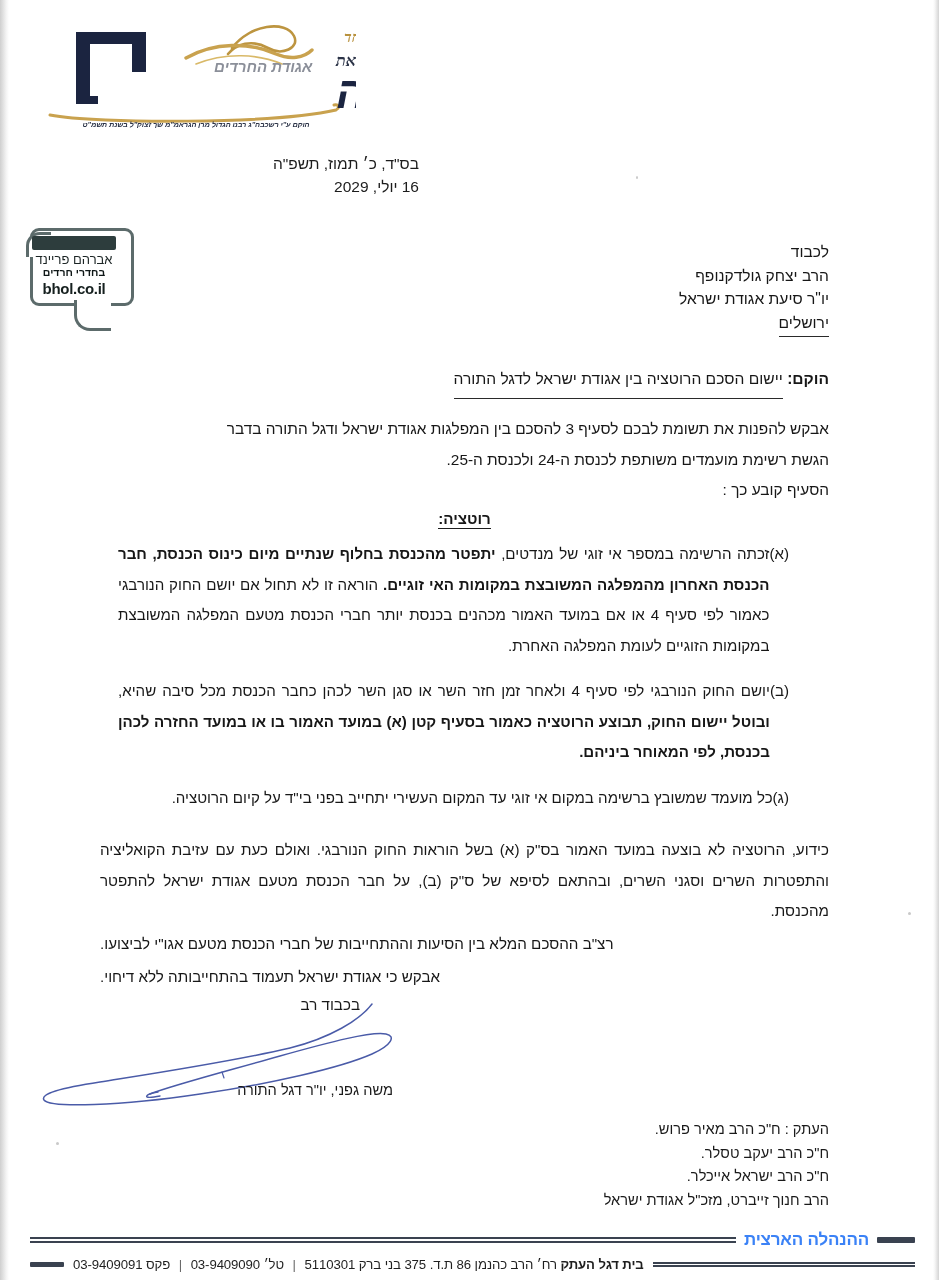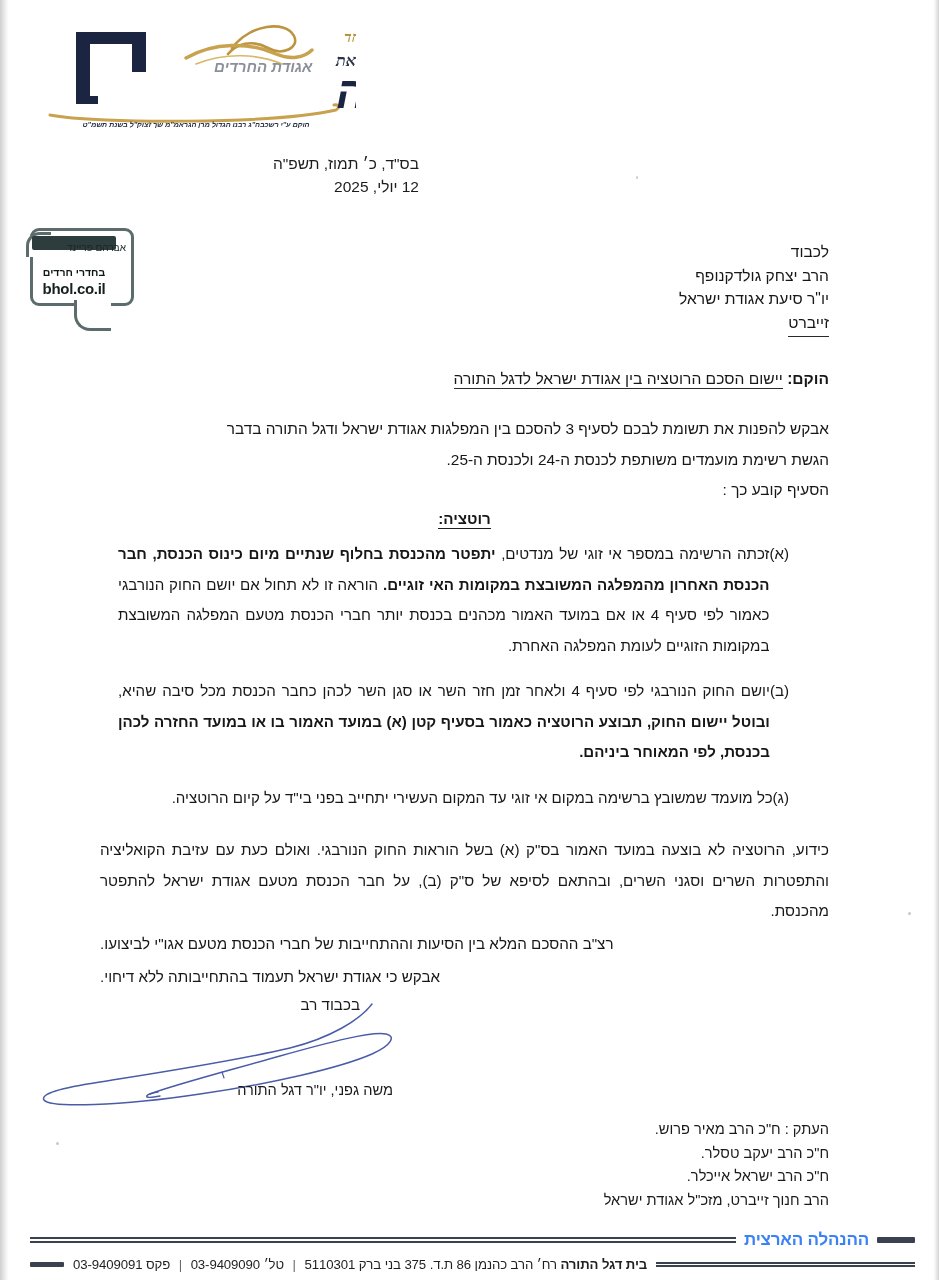--- a/index.html
+++ b/index.html
@@ -110,24 +110,24 @@
   }
   .wm-bar {
     position: absolute;
     left: 10px; top: 8px;
     width: 84px; height: 14px;
     background: #2d3d3d;
     border-radius: 2px;
   }
   .wm-l1 {
     position: absolute;
-    left: 0; top: 14px;
+    left: 0; top: 24px;
     width: 104px;
-    text-align: right;
-    font-size: 10px;
+    text-align: center;
+    font-size: 13px;
     color: #1b2424;
     direction: rtl;
   }
   .wm-l2 {
     position: absolute;
     left: 0; top: 38px;
     width: 104px;
     text-align: center;
     font-size: 10.5px;
     font-weight: bold;
@@ -172,21 +172,21 @@
 
   .subject {
     margin-top: 33px;
     text-align: right;
     font-size: 15.6px;
     white-space: nowrap;
   }
   .subject b { font-weight: bold; }
   .subject .ul {
     border-bottom: 1.2px solid #2a2a2a;
-    padding-bottom: 1px;
+    padding-bottom: 11px;
   }
 
   .para {
     margin-top: 26px;
     text-align: justify;
     text-align-last: right;
     line-height: 2.0;
     font-size: 15.4px;
   }
 
@@ -376,40 +376,40 @@
       <text x="308" y="28" text-anchor="end" font-family="'Liberation Serif', serif" font-size="15" font-style="italic" font-weight="bold" fill="#b8913c">ביחד</text>
       <text x="300" y="52" text-anchor="end" font-family="'Liberation Serif', serif" font-size="16" font-style="italic" font-weight="bold" fill="#2b3347">נגיף את</text>
 
       <text x="300" y="94" text-anchor="end" font-family="'Liberation Sans', sans-serif" font-size="45" font-weight="bold" font-style="italic" fill="#1b2440" letter-spacing="-1">דגל התורה</text>
     </svg>
     <div class="logo-tagline">הוקם ע"י רשכבה"ג רבנו הגדול מרן הגראמ"מ שך זצוק"ל בשנת תשמ"ט</div>
   </div>
 
   <div class="date-block">
     <div>בס"ד, כ׳ תמוז, תשפ"ה</div>
-    <div>12 יולי, 2025</div>
+    <div>16 יולי, 2029</div>
   </div>
 
   <div class="watermark">
     <div class="wm-bubble"></div>
     <div class="wm-tail-top"></div>
     <div class="wm-tail-bot"></div>
     <div class="wm-bar"></div>
     <div class="wm-l1">אברהם פריינד</div>
     <div class="wm-l2">בחדרי חרדים</div>
     <div class="wm-l3">bhol.co.il</div>
   </div>
 
   <div class="body-area">
 
     <div class="addressee">
       <div class="line">לכבוד</div>
       <div class="line">הרב יצחק גולדקנופף</div>
       <div class="line">יו"ר סיעת אגודת ישראל</div>
-      <div class="line"><span class="city">זייברט</span></div>
+      <div class="line"><span class="city">ירושלים</span></div>
     </div>
 
     <div class="subject">
       <b>הוקם:</b>
       <span class="ul">יישום הסכם הרוטציה בין אגודת ישראל לדגל התורה</span>
     </div>
 
     <div class="para">
       <div class="line-right">אבקש להפנות את תשומת לבכם לסעיף 3 להסכם בין המפלגות אגודת ישראל ודגל התורה בדבר</div>
       <div class="line-left">הגשת רשימת מועמדים משותפת לכנסת ה-24 ולכנסת ה-25.</div>
@@ -477,21 +477,21 @@
 
   <div class="footer">
     <div class="f-row1">
       <div class="rule-thick"></div>
       <div class="f-title">ההנהלה הארצית</div>
       <div class="rule-double"></div>
     </div>
     <div class="f-row2">
       <div class="rule-double-s"></div>
       <div class="f-info">
-        <b>בית דגל התורה</b>
+        <b>בית דגל העתק</b>
         <span>רח׳ הרב כהנמן 86 ת.ד. 375 בני ברק 5110301</span>
         <span class="sep">|</span>
         <span>טל׳</span>
         <span>03-9409090</span>
         <span class="sep">|</span>
         <span>פקס</span>
         <span>03-9409091</span>
       </div>
       <div class="rule-thick-s"></div>
     </div>

